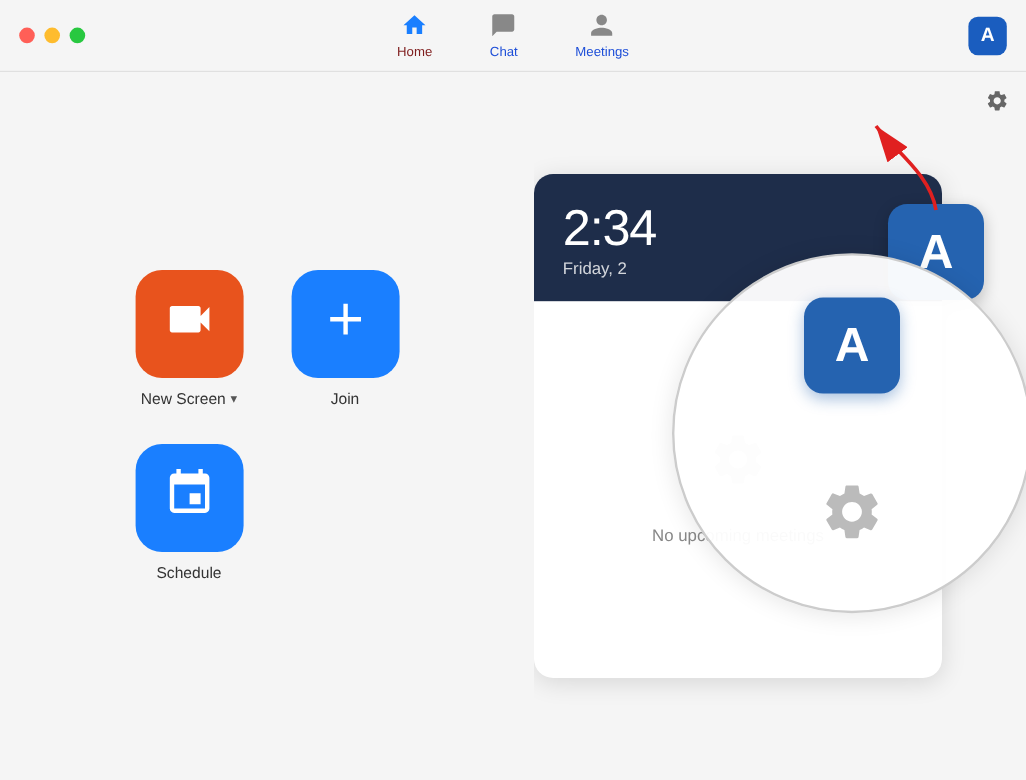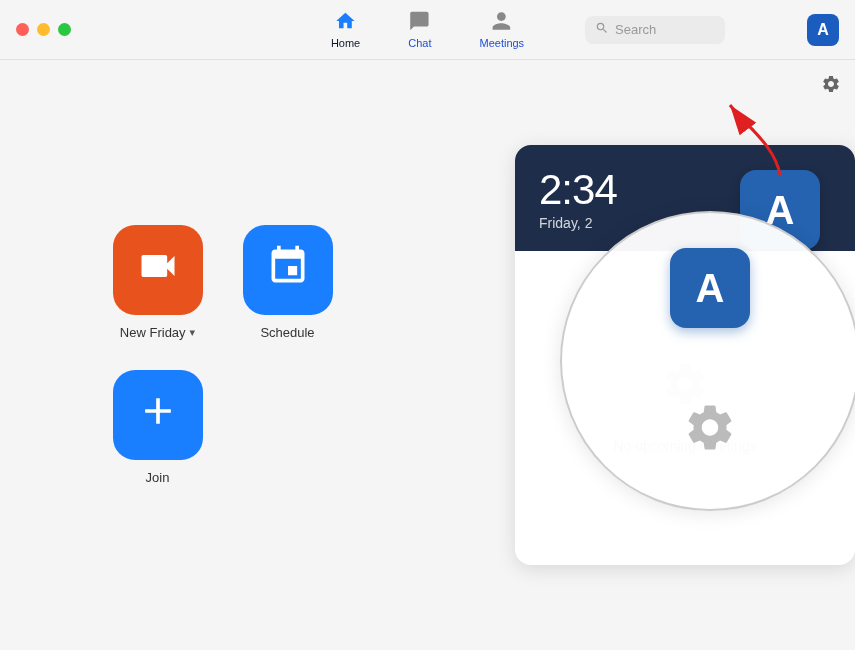--- a/index.html
+++ b/index.html
@@ -57,21 +57,21 @@
       align-items: center;
       gap: 2px;
       cursor: pointer;
       color: #1d4ed8;
       font-size: 12px;
       padding: 4px 8px;
       border-radius: 6px;
     }
 
     .nav-item.active {
-      color: #0f172a;
+      color: #7f1d1d;
       text-align: center;
     }
 
     .nav-icon {
       font-size: 20px;
       line-height: 1;
     }
 
     .nav-label {
       font-size: 11px;
@@ -183,21 +183,21 @@
     .action-label .chevron {
       font-size: 11px;
       color: #555;
     }
 
     
     .right-panel {
       width: 410px;
       display: flex;
       align-items: center;
-      justify-content: flex-end;
+      justify-content: flex-start;
       position: relative;
       overflow: hidden;
     }
 
     
     .meeting-card {
       width: 340px;
       height: 420px;
       background: white;
       border-radius: 16px;
@@ -359,76 +359,68 @@
     <div class="nav-item">
       <span class="nav-icon">
         <svg width="22" height="22" viewBox="0 0 24 24" fill="#888">
           <path d="M12 12c2.7 0 4.8-2.1 4.8-4.8S14.7 2.4 12 2.4 7.2 4.5 7.2 7.2 9.3 12 12 12zm0 2.4c-3.2 0-9.6 1.6-9.6 4.8v2.4h19.2v-2.4c0-3.2-6.4-4.8-9.6-4.8z"></path>
         </svg>
       </span>
       <span class="nav-label">Meetings</span>
     </div>
   </nav>
 
-  <div class="search-bar">
-    <span>
-      <svg width="14" height="14" viewBox="0 0 24 24" fill="#999">
-        <path d="M15.5 14h-.79l-.28-.27A6.47 6.47 0 0 0 16 9.5 6.5 6.5 0 1 0 9.5 16c1.61 0 3.09-.59 4.23-1.57l.27.28v.79l5 4.99L20.49 19l-4.99-5zm-6 0C7.01 14 5 11.99 5 9.5S7.01 5 9.5 5 14 7.01 14 9.5 11.99 14 9.5 14z"></path>
-      </svg>
-    </span>
-    <span class="search-input-fake">Search</span>
-  </div>
 
   <div class="avatar-btn">
     <span>A</span>
   </div>
 </div>
 
 <div class="main">
 
   <div class="left-panel">
     <div class="action-grid">
 
       <div class="action-item">
         <div class="action-btn btn-orange">
           <span class="action-icon">
             <svg width="44" height="44" viewBox="0 0 24 24" fill="white">
               <path d="M17 10.5V7c0-.55-.45-1-1-1H4c-.55 0-1 .45-1 1v10c0 .55.45 1 1 1h12c.55 0 1-.45 1-1v-3.5l4 4v-11l-4 4z"></path>
             </svg>
           </span>
         </div>
         <div class="action-label">
-          <span>New Friday</span>
+          <span>New Screen</span>
           <span class="chevron">▾</span>
+        </div>
+      </div>
+
+      <div class="action-item">
+        <div class="action-btn btn-blue">
+          <span class="action-icon">
+            <svg width="44" height="44" viewBox="0 0 24 24" fill="white">
+              <path d="M19 13h-6v6h-2v-6H5v-2h6V5h2v6h6v2z"></path>
+            </svg>
+          </span>
+        </div>
+        <div class="action-label">
+          <span>Join</span>
         </div>
       </div>
 
       <div class="action-item">
         <div class="action-btn btn-blue">
           <span class="action-icon">
             <svg width="44" height="44" viewBox="0 0 24 24" fill="white">
               <path d="M17 12h-5v5h5v-5zM16 1v2H8V1H6v2H5c-1.11 0-1.99.9-1.99 2L3 19c0 1.1.89 2 2 2h14c1.1 0 2-.9 2-2V5c0-1.1-.9-2-2-2h-1V1h-2zm3 18H5V8h14v11z"></path>
             </svg>
           </span>
         </div>
         <div class="action-label">
           <span>Schedule</span>
-        </div>
-      </div>
-
-      <div class="action-item">
-        <div class="action-btn btn-blue">
-          <span class="action-icon">
-            <svg width="44" height="44" viewBox="0 0 24 24" fill="white">
-              <path d="M19 13h-6v6h-2v-6H5v-2h6V5h2v6h6v2z"></path>
-            </svg>
-          </span>
-        </div>
-        <div class="action-label">
-          <span>Join</span>
         </div>
       </div>
 
 
     </div>
   </div>
 
   <div class="right-panel">
 
     <div class="gear-corner">

